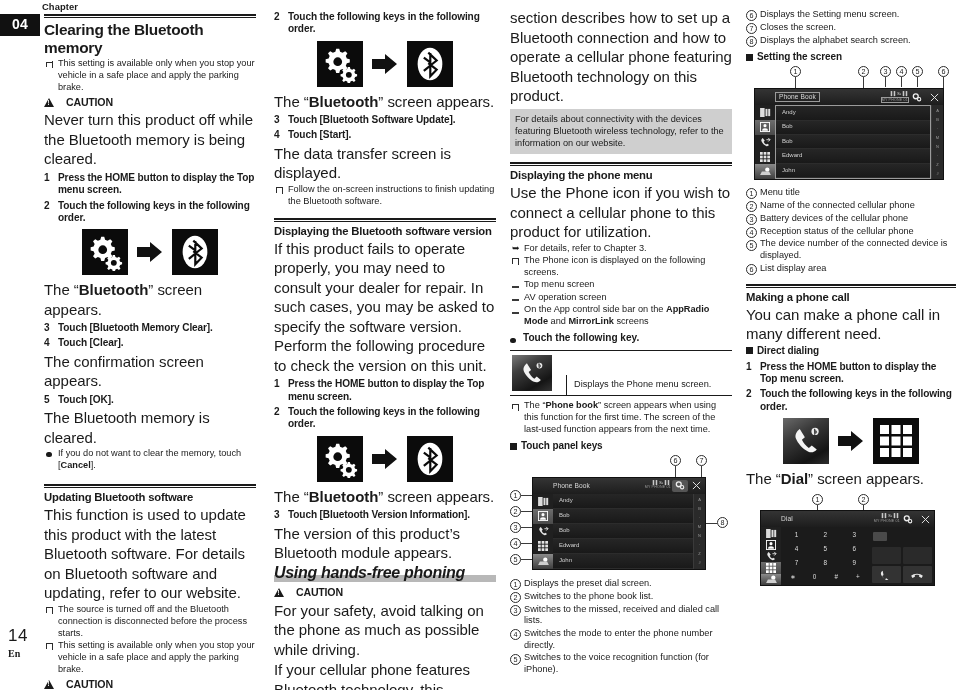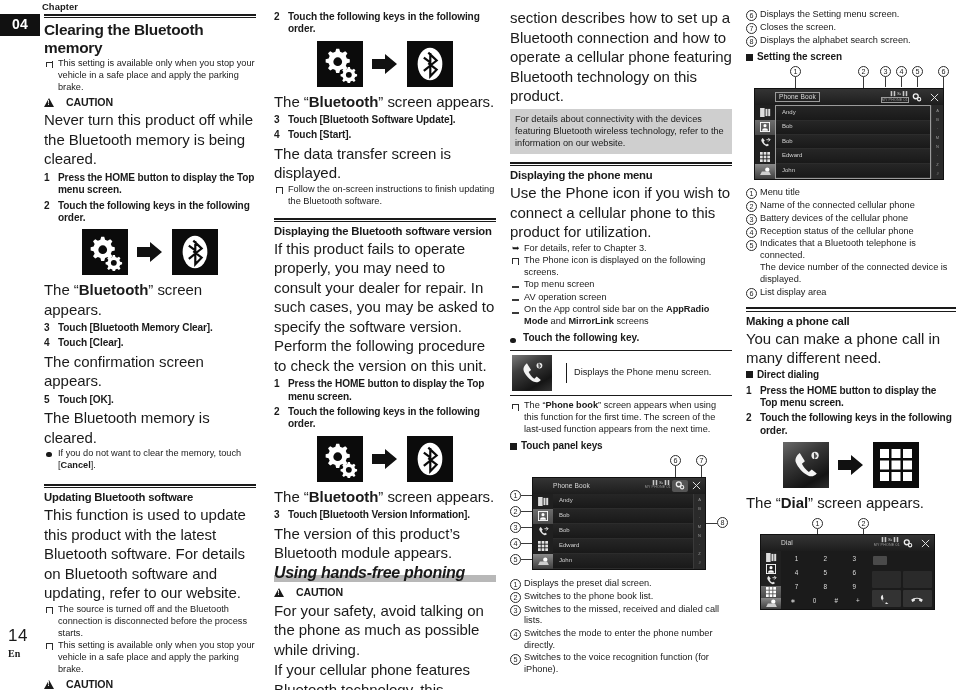--- a/index.html
+++ b/index.html
@@ -122,21 +122,21 @@
 
   
   .graybox {
     background:#cfcfcf; padding:4px 5px 5px 5px; font-size:9.2px;
     line-height:1.32; margin:3px 0 8px 0; color:#1a1a1a;
   }
 
   
   .icontable {
     border-top:1.1px solid #1a1a1a; border-bottom:1.1px solid #1a1a1a;
-    display:flex; align-items:center; margin:2px 0 4px 0;
+    display:flex; align-items:flex-end; margin:2px 0 4px 0;
   }
   .icontable .cellL { width:56px; padding:4px 6px 4px 2px;
                       display:flex; align-items:center; }
   .icontable .cellR { flex:1; border-left:1.1px solid #1a1a1a;
                       padding:4px 4px 4px 7px; display:flex; align-items:center;
                       font-size:9.2px; line-height:1.3; }
   .phoneicon-sm {
     width:40px; height:36px;
     background:linear-gradient(150deg,#7b7b7b 0%,#3f3f3f 32%,#151515 75%,#343434 100%);
     display:flex; align-items:center; justify-content:center;
@@ -758,21 +758,20 @@
         <span class="cnum">3</span>
         <span class="dtx">Battery devices of the cellular phone</span>
       </div>
       <div class="defrow">
         <span class="cnum">4</span>
         <span class="dtx">Reception status of the cellular phone</span>
       </div>
       <div class="defrow">
         <span class="cnum">5</span>
         <span class="dtx">
-          <span>Indicates that a Bluetooth telephone is connected.</span>
           <span class="cont">The device number of the connected device is displayed.</span>
         </span>
       </div>
       <div class="defrow">
         <span class="cnum">6</span>
         <span class="dtx">List display area</span>
       </div>
     </div>
 
     <div style="height:8px"></div>

